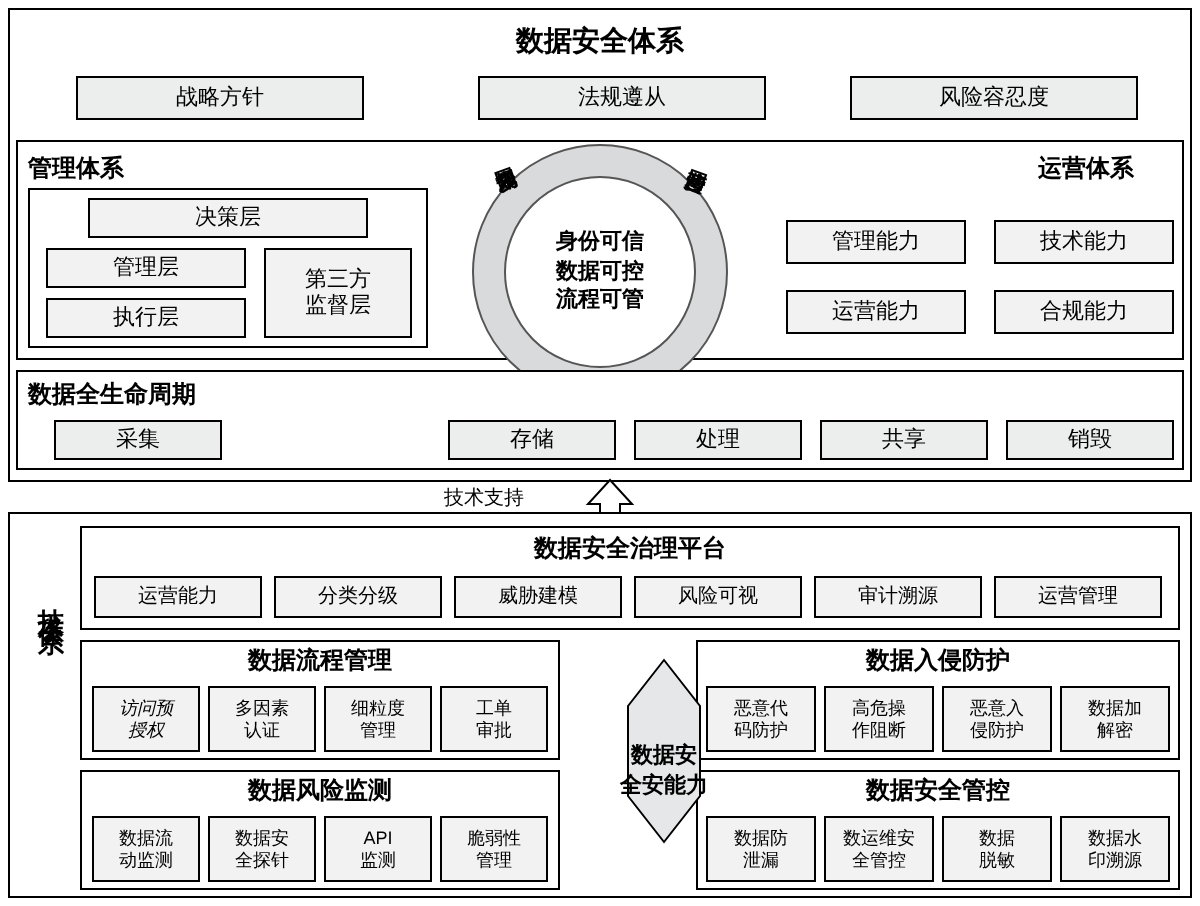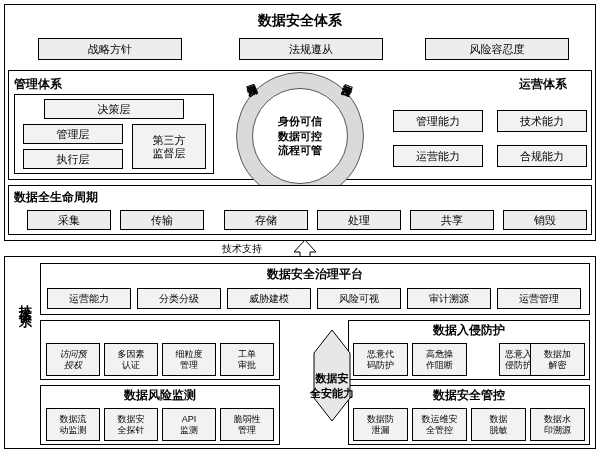--- a/index.html
+++ b/index.html
@@ -102,21 +102,20 @@
     <span>流程可管</span>
   </div>
 
   <div style="position:absolute; left:240px; top:78px; font-size:10px; font-weight:bold; writing-mode:vertical-rl; text-orientation:upright; letter-spacing:0px; transform:rotate(-20deg); transform-origin:center;">同步规划</div>
   <div style="position:absolute; left:344px; top:78px; font-size:10px; font-weight:bold; writing-mode:vertical-rl; text-orientation:upright; letter-spacing:0px; transform:rotate(20deg); transform-origin:center;">同步运营</div>
   <div style="position:absolute; left:265px; top:184px; width:70px; text-align:center; font-size:10px; font-weight:bold;">同步建设</div>
 
   <div class="box" style="left:8px; top:185px; width:584px; height:50px;"></div>
   <div class="box title-md" style="left:12px; top:188px; width:130px; height:20px; border:none; background:transparent; justify-content:flex-start; padding-left:2px;">数据全生命周期</div>
   <div class="box t11 gray" style="left:27px; top:210px; width:84px; height:20px;">采集</div>
-  <div class="box t11 gray" style="left:120px; top:210px; width:84px; height:20px;">传输</div>
   <div class="box t11 gray" style="left:224px; top:210px; width:84px; height:20px;">存储</div>
   <div class="box t11 gray" style="left:317px; top:210px; width:84px; height:20px;">处理</div>
   <div class="box t11 gray" style="left:410px; top:210px; width:84px; height:20px;">共享</div>
   <div class="box t11 gray" style="left:503px; top:210px; width:84px; height:20px;">销毁</div>
 
   <div style="position:absolute; left:222px; top:242px; font-size:10px;">技术支持</div>
   <svg class="svgwrap" width="600" height="453" style="pointer-events:none;">
     <polygon points="305,240 316,252 310,252 310,260 300,260 300,252 294,252" fill="#ffffff" stroke="#000000" stroke-width="1"></polygon>
   </svg>
 
@@ -129,36 +128,37 @@
   <div class="box" style="left:40px; top:263px; width:550px; height:52px;"></div>
   <div class="box title-md" style="left:44px; top:266px; width:542px; height:18px; border:none; background:transparent;">数据安全治理平台</div>
   <div class="box t10 lgray" style="left:47px; top:288px; width:84px; height:21px;">运营能力</div>
   <div class="box t10 lgray" style="left:137px; top:288px; width:84px; height:21px;">分类分级</div>
   <div class="box t10 lgray" style="left:227px; top:288px; width:84px; height:21px;">威胁建模</div>
   <div class="box t10 lgray" style="left:317px; top:288px; width:84px; height:21px;">风险可视</div>
   <div class="box t10 lgray" style="left:407px; top:288px; width:84px; height:21px;">审计溯源</div>
   <div class="box t10 lgray" style="left:497px; top:288px; width:84px; height:21px;">运营管理</div>
 
   <div class="box" style="left:40px; top:320px; width:240px; height:60px;"></div>
+  <div class="box title-md" style="left:44px; top:322px; width:232px; height:18px; border:none; background:transparent;">数据流程管理</div>
   <div class="box t9 lgray" style="left:46px; top:343px; width:54px; height:33px; white-space:pre-line;font-style:italic;">访问预
 授权</div>
   <div class="box t9 lgray" style="left:104px; top:343px; width:54px; height:33px; white-space:pre-line;">多因素
 认证</div>
   <div class="box t9 lgray" style="left:162px; top:343px; width:54px; height:33px; white-space:pre-line;">细粒度
 管理</div>
   <div class="box t9 lgray" style="left:220px; top:343px; width:54px; height:33px; white-space:pre-line;">工单
 审批</div>
 
   <div class="box" style="left:348px; top:320px; width:242px; height:60px;"></div>
   <div class="box title-md" style="left:352px; top:322px; width:234px; height:18px; border:none; background:transparent;">数据入侵防护</div>
   <div class="box t9 lgray" style="left:353px; top:343px; width:55px; height:33px; white-space:pre-line;">恶意代
 码防护</div>
   <div class="box t9 lgray" style="left:412px; top:343px; width:55px; height:33px; white-space:pre-line;">高危操
 作阻断</div>
-  <div class="box t9 lgray" style="left:471px; top:343px; width:39px; height:33px; white-space:pre-line;margin-left:28px;">恶意入
+  <div class="box t9 lgray" style="left:471px; top:343px; width:55px; height:33px; white-space:pre-line;">恶意入
 侵防护</div>
   <div class="box t9 lgray" style="left:530px; top:343px; width:55px; height:33px; white-space:pre-line;">数据加
 解密</div>
 
   <div class="box" style="left:40px; top:385px; width:240px; height:60px;"></div>
   <div class="box title-md" style="left:44px; top:387px; width:232px; height:18px; border:none; background:transparent;">数据风险监测</div>
   <div class="box t9 lgray" style="left:46px; top:408px; width:54px; height:33px; white-space:pre-line;">数据流
 动监测</div>
   <div class="box t9 lgray" style="left:104px; top:408px; width:54px; height:33px; white-space:pre-line;">数据安
 全探针</div>

